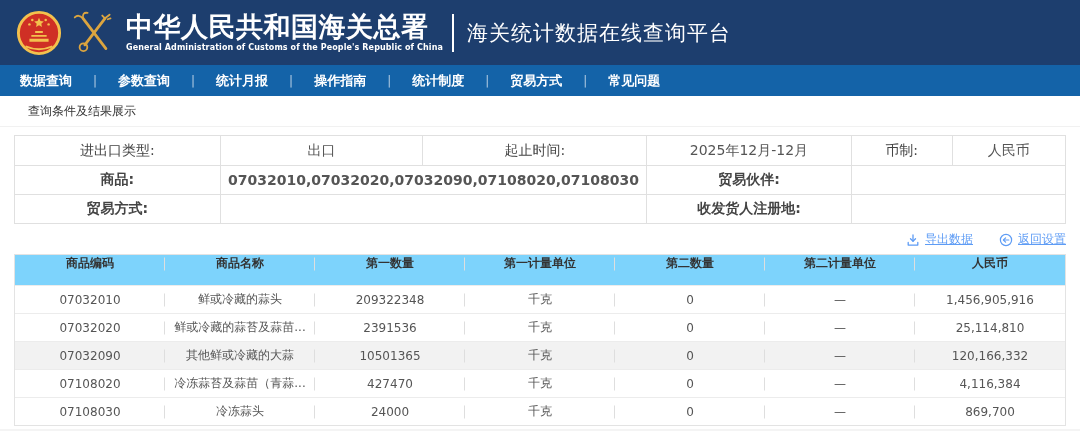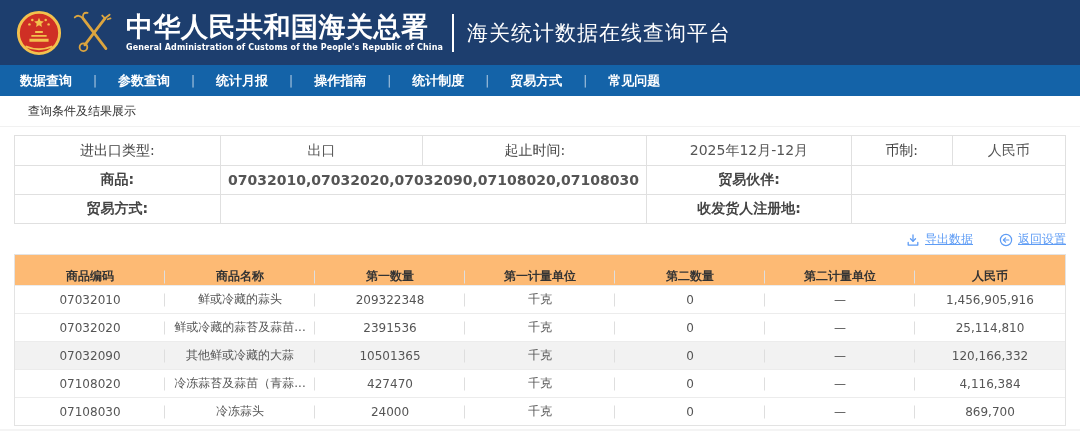--- a/index.html
+++ b/index.html
@@ -38,21 +38,21 @@
   .w1{width:19.6%} .w2{width:19.3%} .w3{width:21.3%} .w4{width:19.5%} .w5{width:9.6%} .w6{width:10.7%}
   .w23{width:40.6%} .w56{width:20.3%}
 
   
   .toolbar { display:flex; justify-content:flex-end; align-items:center; gap:26px; height:21px; margin:5px 14px 0 14px; }
   .tool-link { display:flex; align-items:center; gap:5px; color:#5e9cf5; font-size:12px; cursor:pointer; }
   .tool-link .lbl { text-decoration:underline; }
 
   
   .results-table { margin:4px 14px 0 14px; border:1px solid #e3e3e3; }
-  .rt-header { display:flex; height:30px; background:#fdba74; align-items:flex-end; }
+  .rt-header { display:flex; height:30px; background:#7dd3fc; align-items:flex-start; }
   .rt-row { display:flex; height:28px; background:#fff; }
   .rt-row { border-top:1px solid #ececec; }
   .rt-row.highlight { background:#f2f2f2; }
   .rt-cell { flex:1; position:relative; display:flex; align-items:center; justify-content:center; font-size:12px; color:#555; white-space:nowrap; overflow:hidden; }
   .rt-header .rt-cell { color:#333; font-weight:bold; }
   .rt-cell:not(:last-child)::after { content:""; position:absolute; right:0; top:50%; transform:translateY(-50%); width:1px; height:13px; background:#dedede; }
 
   .bottom-strip { height:4px; background:#f4f4f4; margin-top:3px; }
 </style>
 </head>

